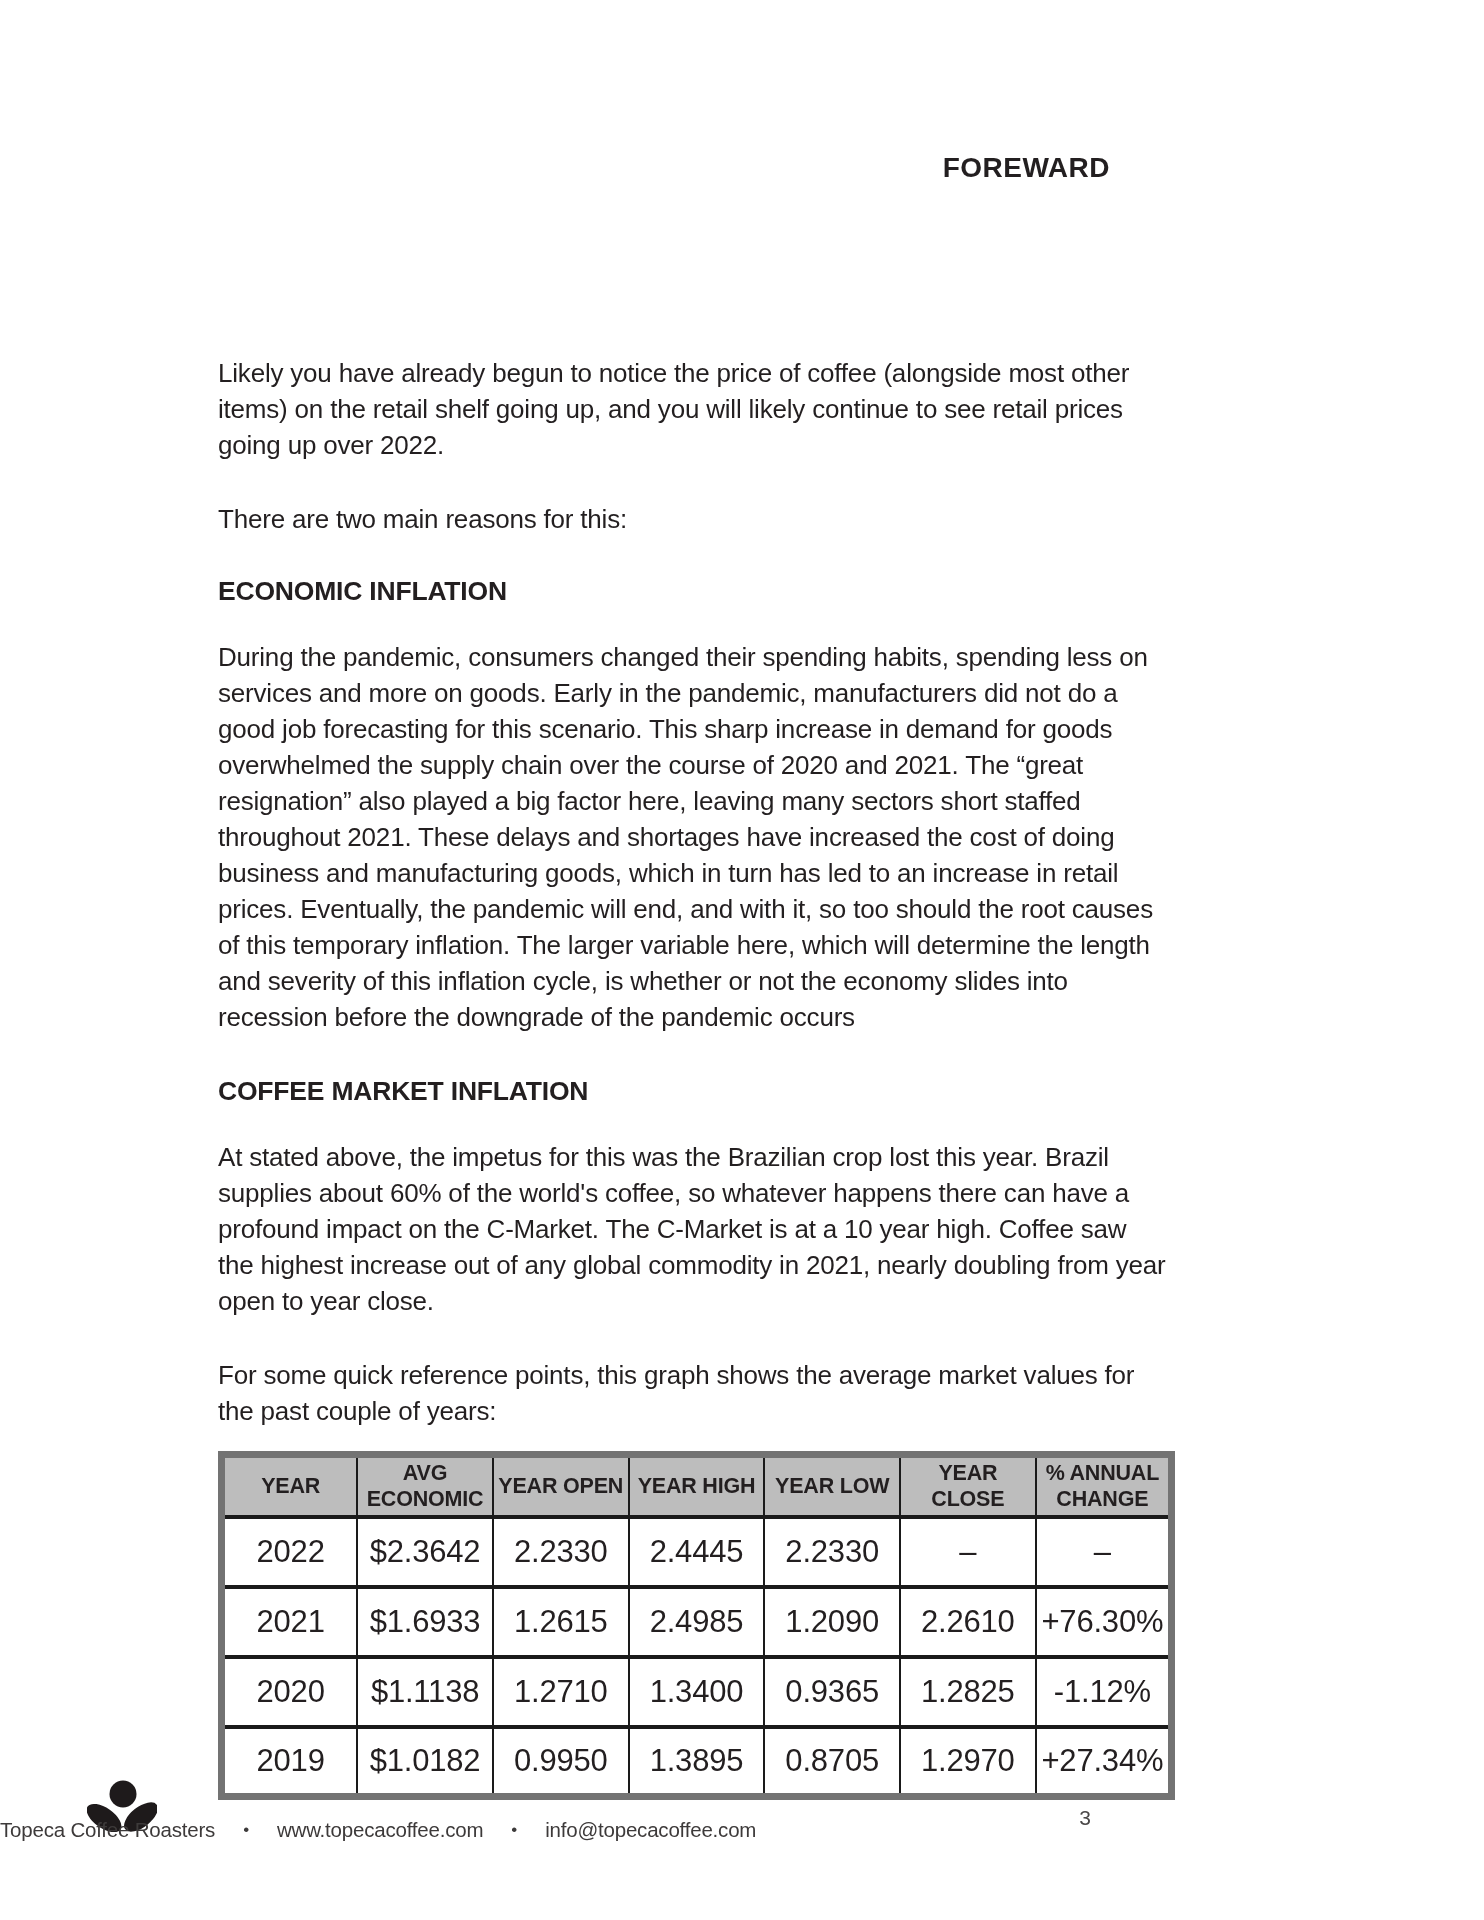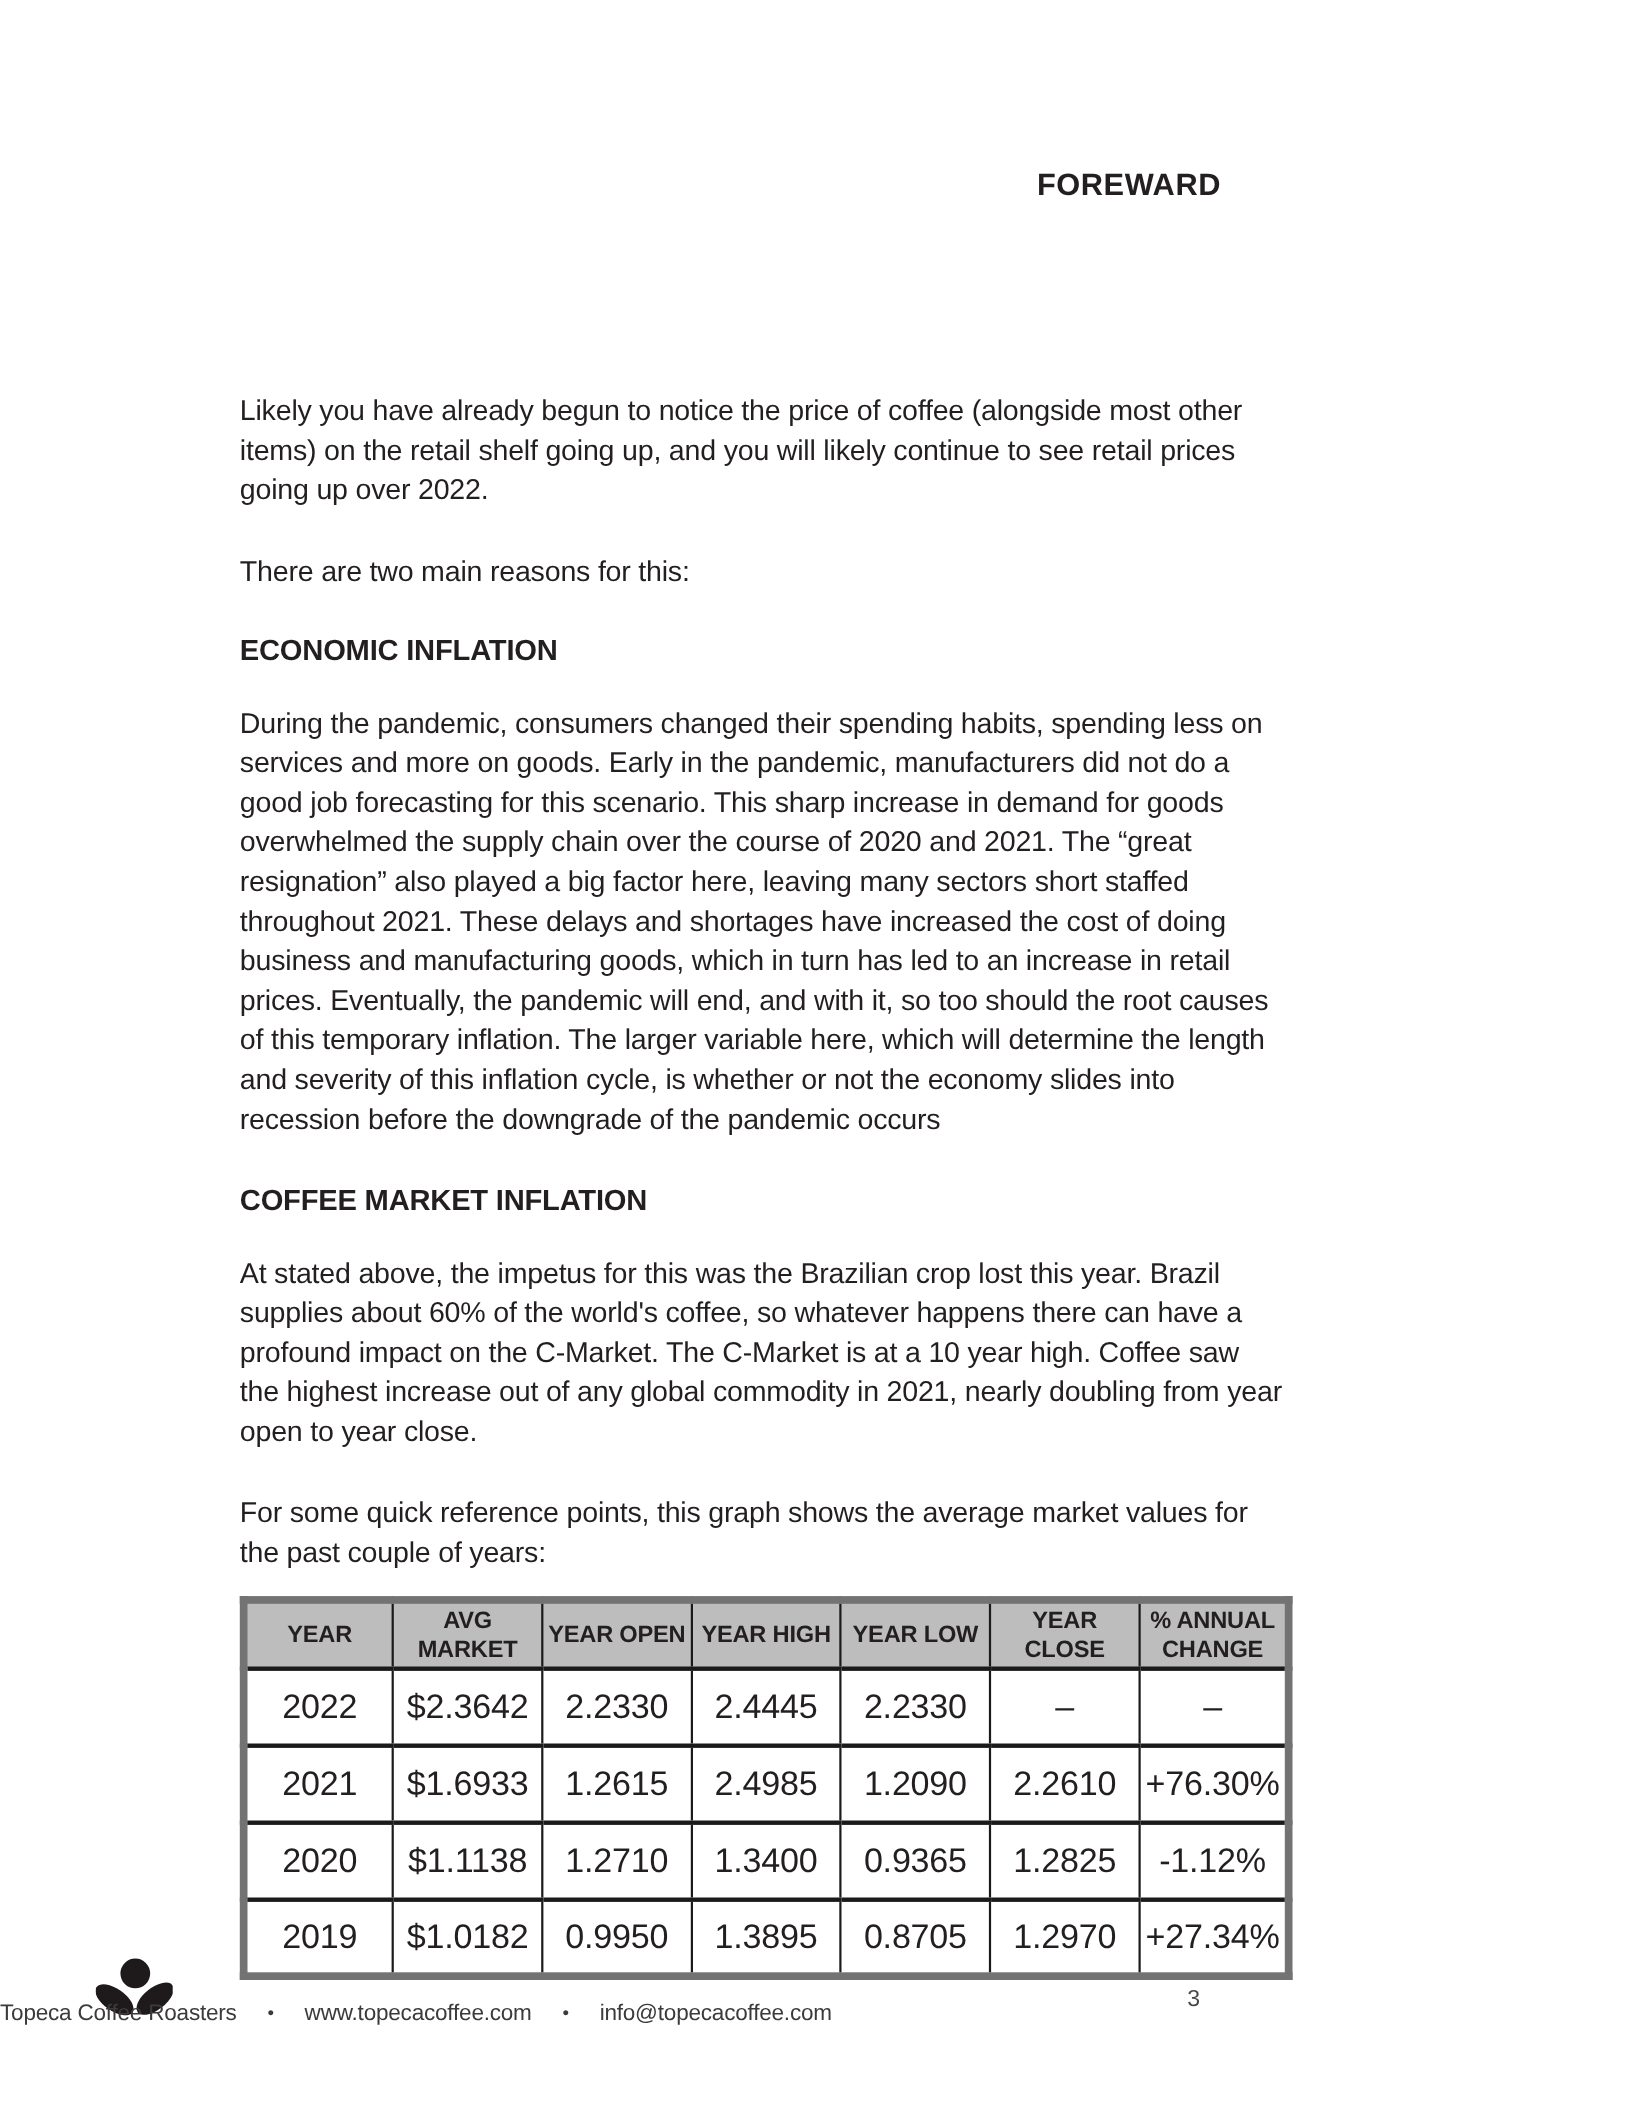--- a/index.html
+++ b/index.html
@@ -123,21 +123,21 @@
       <p class="body-text para">At stated above, the impetus for this was the Brazilian crop lost this year. Brazil supplies about 60% of the world's coffee, so whatever happens there can have a profound impact on the C-Market. The C-Market is at a 10 year high. Coffee saw the highest increase out of any global commodity in 2021, nearly doubling from year open to year close.</p>
     </div>
 
     <p class="body-text table-lead">For some quick reference points, this graph shows the average market values for the past couple of years:</p>
 
     <table class="market-table">
       <thead>
         <tr>
           <th>YEAR</th>
           <th>AVG
-MARKET</th>
+ECONOMIC</th>
           <th>YEAR OPEN</th>
           <th>YEAR HIGH</th>
           <th>YEAR LOW</th>
           <th>YEAR
 CLOSE</th>
           <th>% ANNUAL
 CHANGE</th>
         </tr>
       </thead>
       <tbody>

